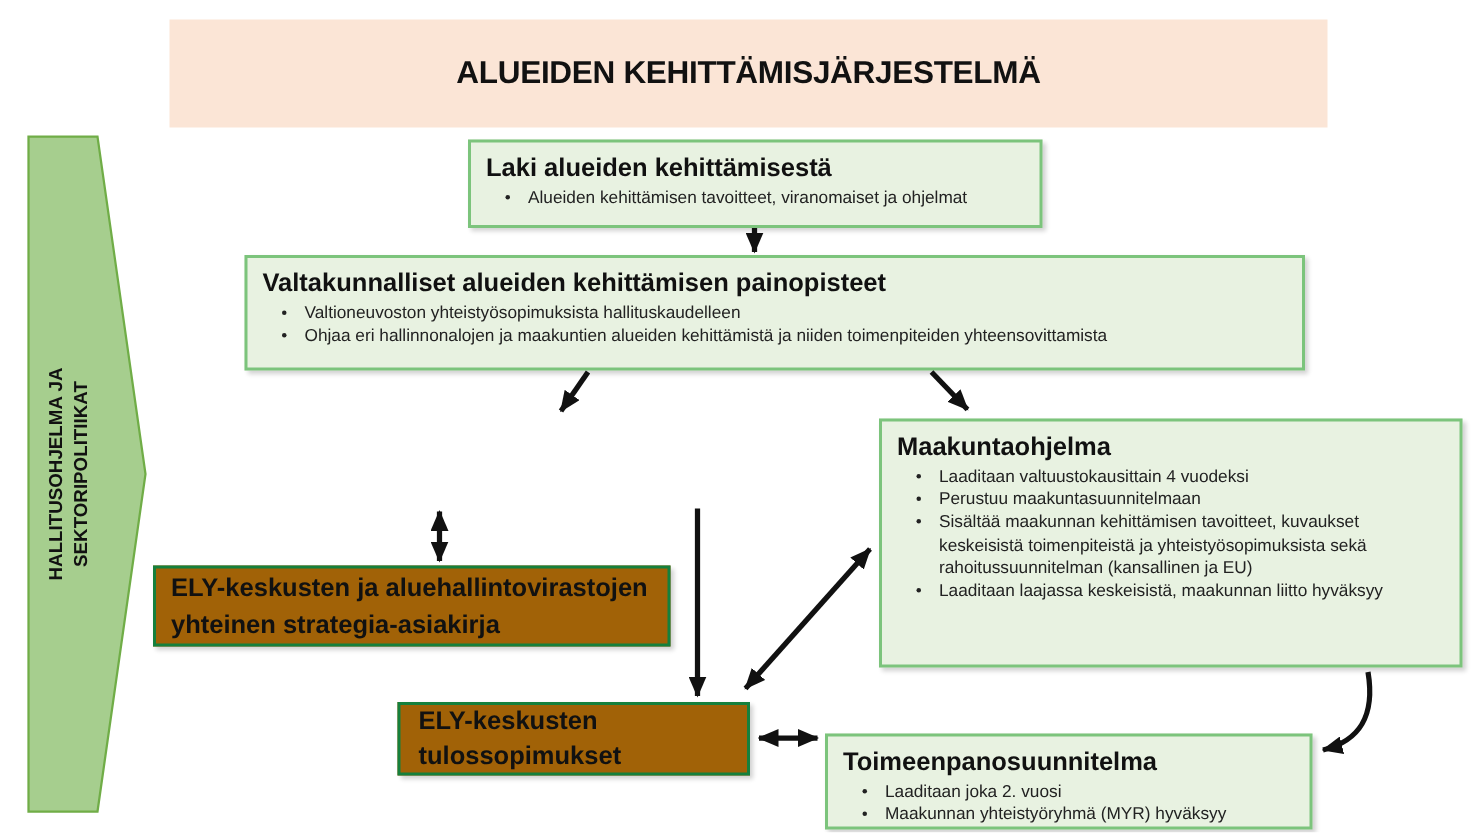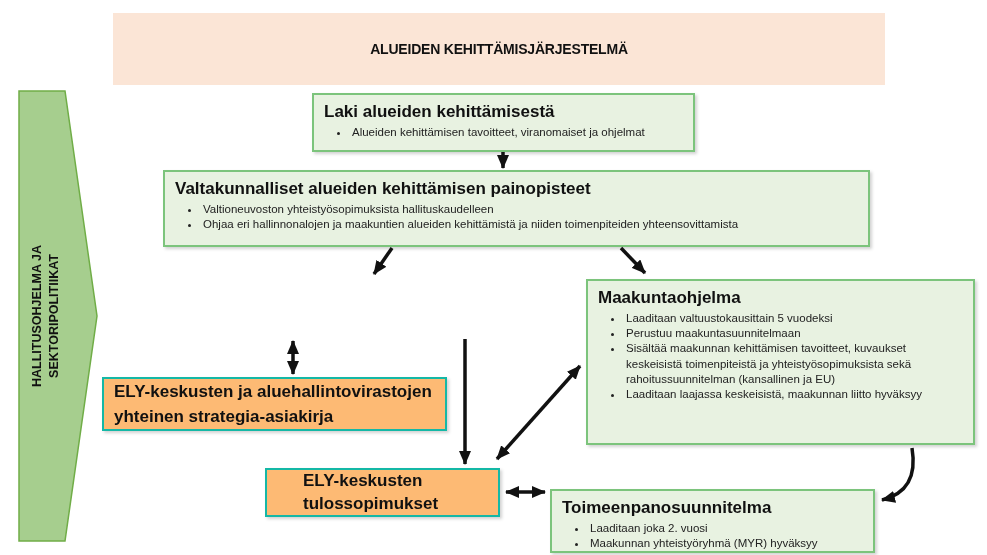--- a/index.html
+++ b/index.html
@@ -6,53 +6,53 @@
   .canvas{
     position:relative;width:987px;height:555px;background:#fff;overflow:hidden;
     font-family:"Liberation Sans",sans-serif;color:#1a1a1a;
   }
   
   .banner{
     position:absolute;left:113px;top:13px;width:772px;height:72px;
     background:#fbe5d6;display:flex;align-items:center;justify-content:center;
   }
   .banner h1{
-    margin:0;font-size:14px;font-weight:bold;letter-spacing:-0.2px;color:#111;
+    margin:0;font-size:21px;font-weight:bold;letter-spacing:-0.2px;color:#111;
   }
   
   .side-arrow{position:absolute;left:18px;top:90px;width:82px;height:452px;}
   .side-arrow svg{position:absolute;left:0;top:0;}
   .side-arrow .rot-label{
     position:absolute;left:28px;top:50%;
     transform:translate(-50%,-50%) rotate(-90deg);
     text-align:center;font-weight:bold;font-size:12.5px;line-height:1.35;
     white-space:nowrap;color:#111;
   }
   .side-arrow .rot-label span{display:block;}
   
   .box{
     position:absolute;box-sizing:border-box;
     box-shadow:2px 2px 3px rgba(0,0,0,0.18);
   }
   .box--green{background:#e8f2e1;border:2px solid #7cc47c;}
-  .box--orange{background:#fdba74;border:2px solid #14b8a6;}
+  .box--orange{background:#a16207;border:2px solid #15803d;}
   .box-title{margin:0;font-size:17px;font-weight:bold;line-height:1.3;color:#111;}
   .bullets{
     margin:2px 0 0;padding-left:26px;font-size:11.5px;line-height:1.32;color:#222;
   }
   .bullets li{padding-left:2px;}
   .pad{padding:6px 10px;}
   .box-laki{left:312px;top:93px;width:383px;height:59px;}
   .box-valtakunnalliset{left:163px;top:170px;width:707px;height:77px;}
   .box-liitteena{left:127px;top:281px;width:376px;height:56px;display:flex;align-items:center;}
   .box-liitteena .box-title{padding:0 10px;line-height:1.5;}
   .box-maakuntaohjelma{left:586px;top:279px;width:389px;height:166px;}
   .box-ely-strategia{left:102px;top:377px;width:345px;height:54px;display:flex;align-items:center;}
   .box-ely-strategia .box-title{padding:0 10px;line-height:1.5;}
-  .box-ely-tulossopimukset{left:265px;top:468px;width:235px;height:49px;display:flex;align-items:center;padding-left:24px;}
+  .box-ely-tulossopimukset{left:265px;top:468px;width:235px;height:49px;display:flex;align-items:center;}
   .box-ely-tulossopimukset .box-title{padding:0 12px;}
   .box-toimeenpanosuunnitelma{left:550px;top:489px;width:325px;height:64px;}
   
   .connectors{position:absolute;left:0;top:0;pointer-events:none;z-index:10;}
 </style>
 </head>
 <body>
 
 <div class="canvas">
 
@@ -82,21 +82,21 @@
     <ul class="bullets">
         <li>Valtioneuvoston yhteistyösopimuksista hallituskaudelleen</li>
         <li>Ohjaa eri hallinnonalojen ja maakuntien alueiden kehittämistä ja niiden toimenpiteiden yhteensovittamista</li>
       </ul>
   </div>
 
 
   <div class="box box--green box-maakuntaohjelma pad">
     <p class="box-title">Maakuntaohjelma</p>
     <ul class="bullets">
-        <li>Laaditaan valtuustokausittain 5 vuodeksi</li>
+        <li>Laaditaan valtuustokausittain 4 vuodeksi</li>
         <li>Perustuu maakuntasuunnitelmaan</li>
         <li>Sisältää maakunnan kehittämisen tavoitteet, kuvaukset keskeisistä toimenpiteistä ja yhteistyösopimuksista sekä rahoitussuunnitelman (kansallinen ja EU)</li>
         <li>Laaditaan laajassa keskeisistä, maakunnan liitto hyväksyy</li>
       </ul>
   </div>
 
   <div class="box box--orange box-ely-strategia">
     <p class="box-title">ELY-keskusten ja aluehallintovirastojen yhteinen strategia-asiakirja</p>
   </div>
 

